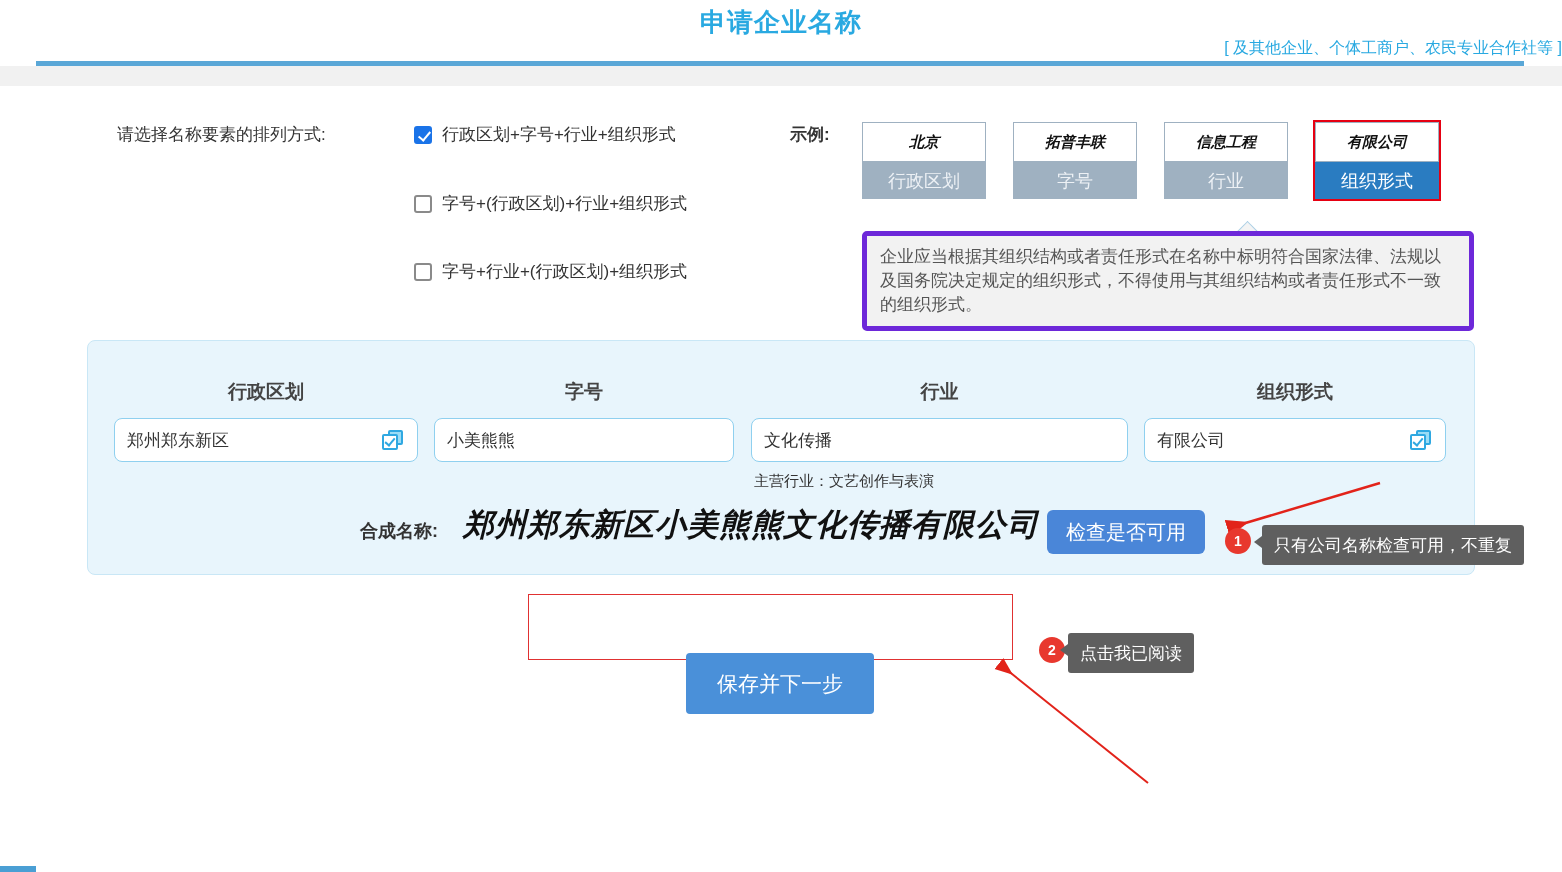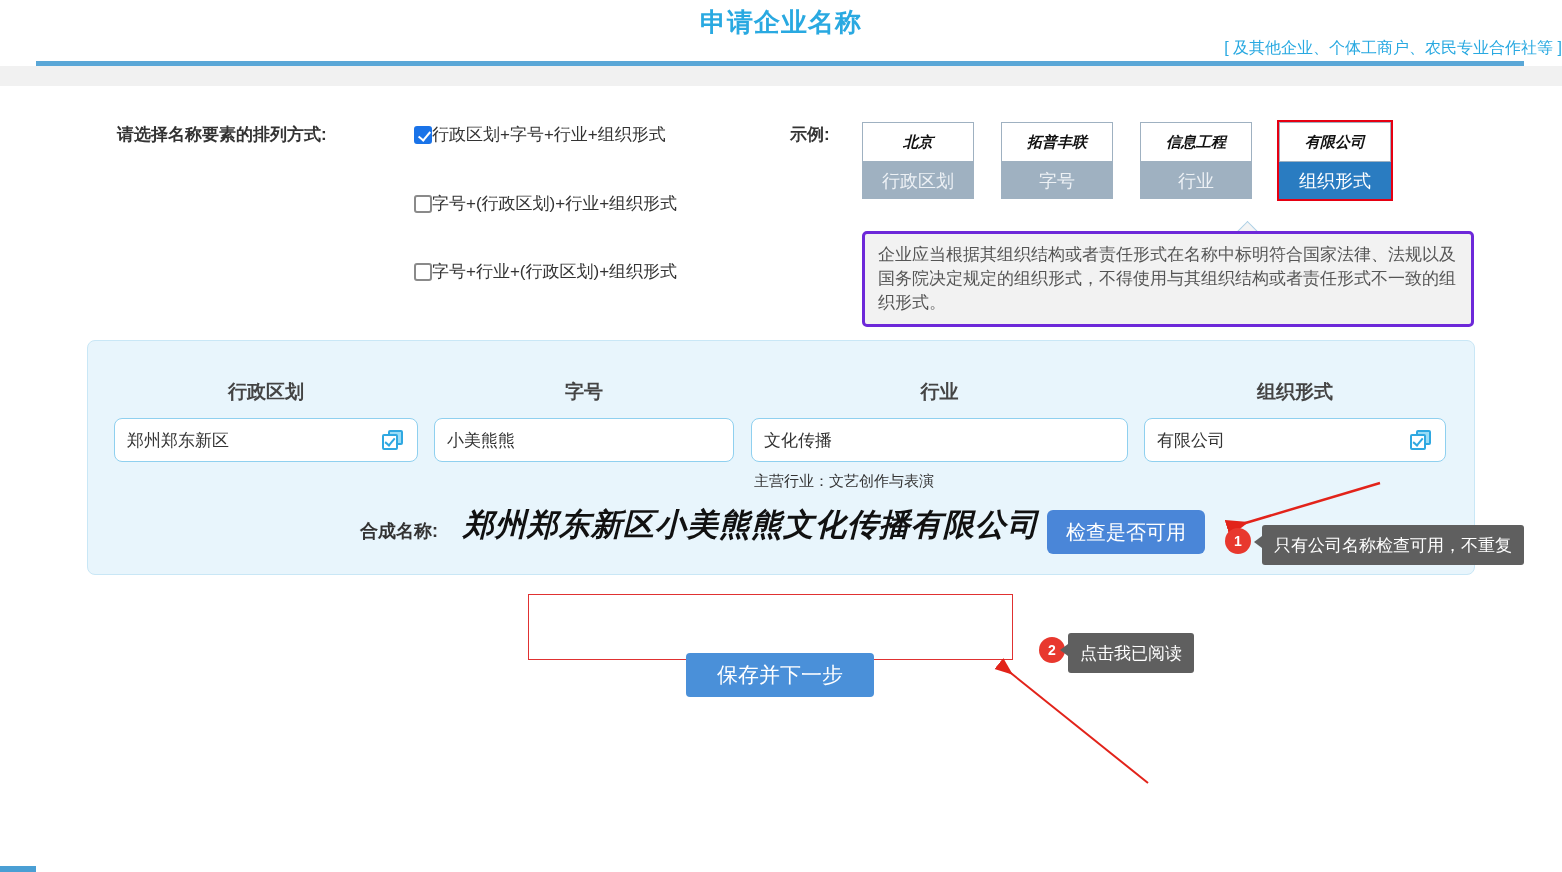--- a/index.html
+++ b/index.html
@@ -18,40 +18,40 @@
   }
   .page-subtitle {
     left:0; top:38px; width:100%; text-align:right;
     font-size:16px; color:#29a9e1;
   }
   .header-rule { left:36px; top:61px; width:1488px; height:5px; background:#5aa7d7; }
   .header-band { left:0; top:66px; width:1562px; height:20px; background:#f1f1f1; }
   .footer-chip { left:0; top:866px; width:36px; height:6px; background:#4a9fd4; }
 
   
-  .arr-label { left:117px; top:123px; font-size:17px; font-weight:bold; color:#333; }
-  .opt-row { display:flex; align-items:center; gap:0; font-size:17px; color:#333; }
+  .arr-label { left:117px; top:123px; font-size:17px; font-weight:normal; color:#333; }
+  .opt-row { display:flex; align-items:center; gap:10px; font-size:17px; color:#333; }
   .opt1 { left:414px; top:123px; }
   .opt2 { left:414px; top:192px; }
   .opt3 { left:414px; top:260px; }
 
   .cbx {
     width:18px; height:18px; border-radius:3px; flex:0 0 auto;
     border:2px solid #8a8a8a; background:#fff; position:relative;
   }
   .cbx.checked { background:#1a73e8; border-color:#1a73e8; }
   .cbx.checked::after {
     content:""; position:absolute; left:5px; top:1px; width:5px; height:10px;
     border:solid #fff; border-width:0 2px 2px 0; transform:rotate(40deg);
   }
 
   
   .ex-label { left:790px; top:123px; font-size:17px; font-weight:bold; color:#333; }
   .ex-cards { left:862px; top:122px; display:flex; gap:27px; }
-  .ex-card { width:112px; display:flex; flex-direction:column; }
+  .ex-card { width:124px; display:flex; flex-direction:column; }
   .ex-card.highlight { outline:2px solid #e60012; outline-offset:0; }
   .ex-card-top {
     height:40px; background:#fff; border:1px solid #9fb1c1;
     display:flex; align-items:center; justify-content:center;
     font-size:15px; color:#111;
   }
   .ex-card-bottom {
     height:37px; background:#9fb1c1; color:#edf1f5;
     display:flex; align-items:center; justify-content:center; font-size:18px;
   }
@@ -59,21 +59,21 @@
   .ex-card.highlight .ex-card-bottom { background:#2a7cc1; color:#fff; }
 
   .calligraphy {
     font-family:"DejaVu Serif","Liberation Serif",serif;
     font-style:italic; font-weight:bold;
   }
 
   
   .info-box {
     left:862px; top:231px; width:612px; min-height:78px;
-    background:#f2f2f2; border:3px solid #6d28d9; border-radius:5px;
+    background:#f2f2f2; border:5px solid #6d28d9; border-radius:5px;
     padding:9px 13px; font-size:17px; line-height:1.42; color:#555;
   }
   .info-caret {
     left:1240px; top:224px; width:15px; height:15px; background:#f4f4f4;
     border-left:1px solid #aacfe6; border-top:1px solid #aacfe6;
     transform:rotate(45deg);
   }
 
   
   .panel {
@@ -110,21 +110,21 @@
     font-family:"Liberation Sans","DejaVu Sans",sans-serif;
   }
 
   
   .agree-outline { left:528px; top:594px; width:485px; height:66px; border:1px solid #e03131; }
   .agree-row { left:575px; top:620px; display:flex; align-items:center; gap:12px; font-size:18px; color:#333; }
   .agree-cbx { width:20px; height:20px; }
   .agree-cbx.checked::after { left:6px; top:2px; width:5px; height:11px; }
   .agree-link { color:#2b46e0; text-decoration:none; cursor:pointer; }
   .save-btn {
-    left:686px; top:653px; width:188px; height:44px; background:#4a90d9; border:none;
+    left:686px; top:653px; width:188px; height:61px; background:#4a90d9; border:none;
     border-radius:4px; color:#fff; font-size:21px; cursor:pointer;
     display:flex; align-items:center; justify-content:center;
     font-family:"Liberation Sans","DejaVu Sans",sans-serif;
   }
 
   
   .anno-svg { left:0; top:0; width:1562px; height:872px; pointer-events:none; }
   .anno-circle {
     width:26px; height:26px; border-radius:50%; background:#e8382e; color:#fff;
     font-size:14px; font-weight:bold; display:flex; align-items:center; justify-content:center;

